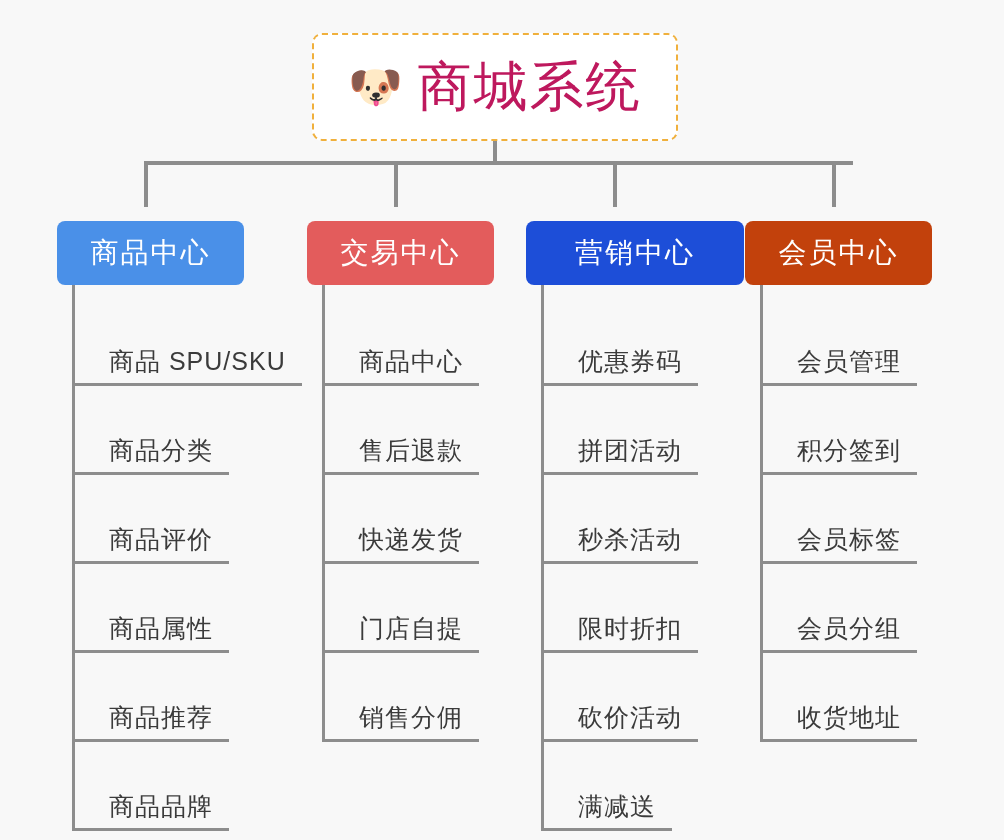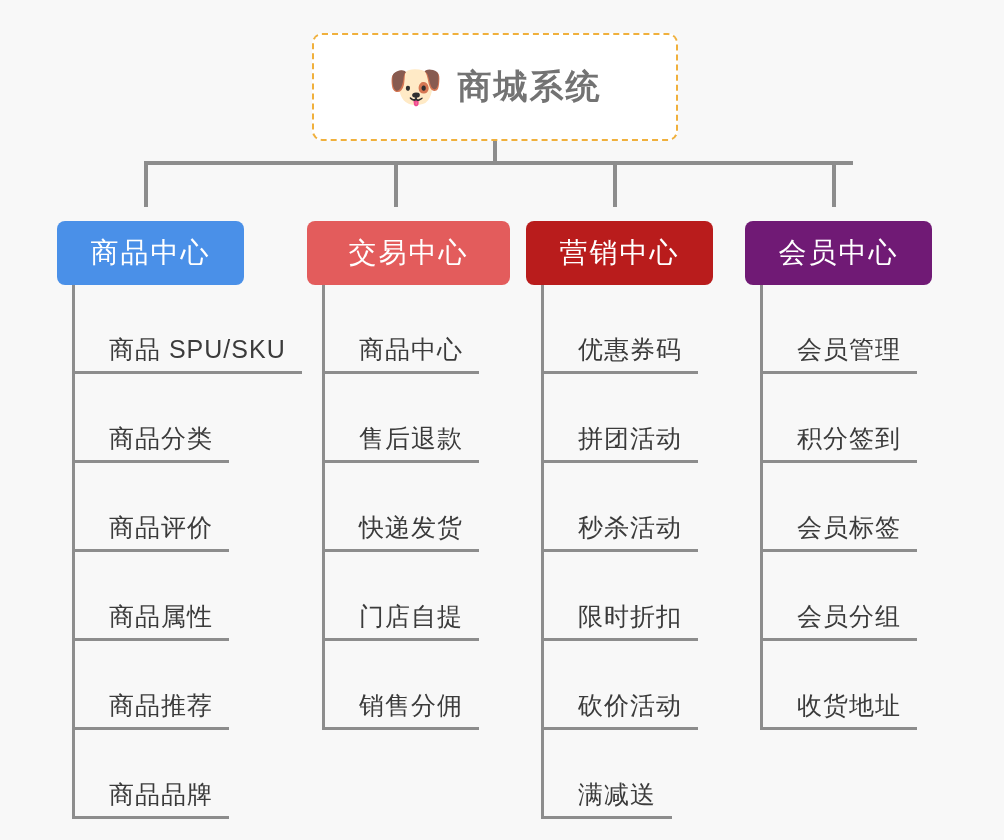--- a/index.html
+++ b/index.html
@@ -37,24 +37,24 @@
     justify-content: center;
     gap: 14px;
   }
   .root-emoji {
     font-size: 44px;
     line-height: 1;
     display: inline-block;
     filter: saturate(1.05);
   }
   .root-title {
-    font-size: 34px;
-    color: #737373;
+    font-size: 54px;
+    color: #be185d;
     letter-spacing: 2px;
-    font-weight: 700;
+    font-weight: 400;
     white-space: nowrap;
   }
 
   
   .conn {
     position: absolute;
     background: #8d8d8d;
   }
   .stem-root {        
     left: 493px;
@@ -95,30 +95,30 @@
     display: flex;
     align-items: center;
     justify-content: center;
     color: #ffffff;
     font-size: 28px;
     letter-spacing: 2px;
     white-space: nowrap;
     padding: 0 24px;
   }
   .branch-1 .branch-header { width: 187px; background: #4a90e8; }
-  .branch-2 .branch-header { width: 203px; background: #e35c5c; }
-  .branch-3 .branch-header { width: 187px; background: #b91c1c; }
-  .branch-4 .branch-header { width: 187px; background: #701a75; }
+  .branch-2 .branch-header { width: 187px; background: #e35c5c; }
+  .branch-3 .branch-header { width: 218px; background: #1d4ed8; }
+  .branch-4 .branch-header { width: 187px; background: #c2410c; }
 
   
   .leaf-list {
     position: relative;
     margin-left: 15px;
     border-left: 3px solid #8d8d8d;
-    padding-top: 0;
+    padding-top: 12px;
   }
   .leaf-item {
     position: relative;
     height: 89px;
     box-sizing: border-box;
     display: flex;
     align-items: flex-end;
   }
   .leaf-label {
     display: inline-block;

